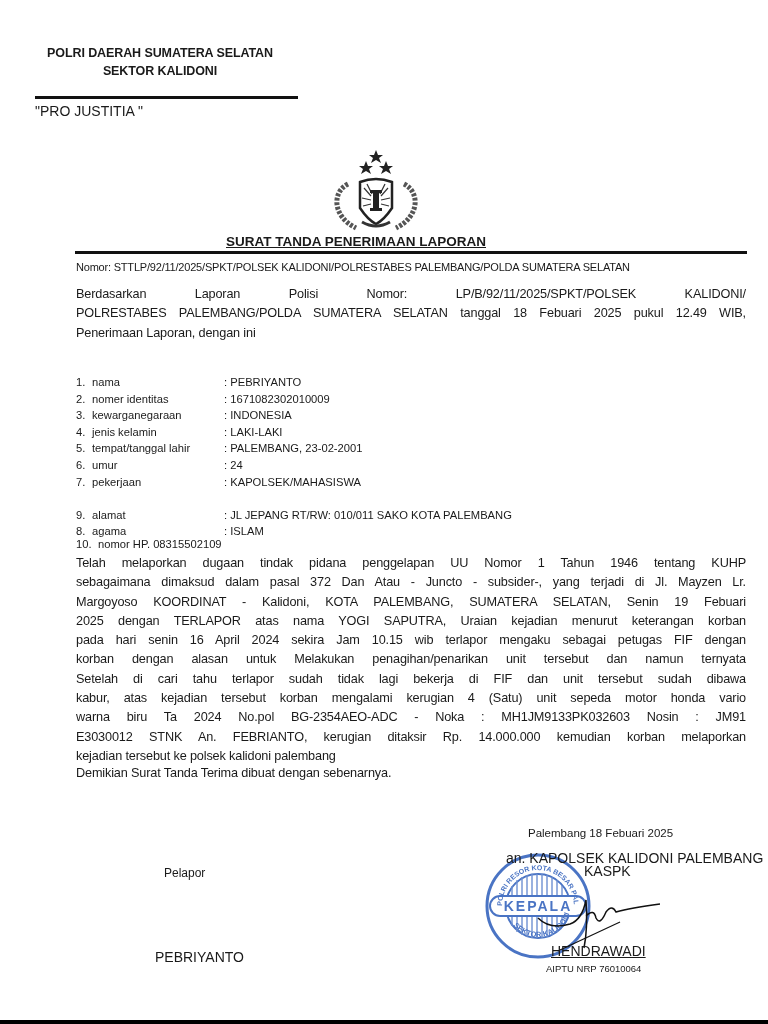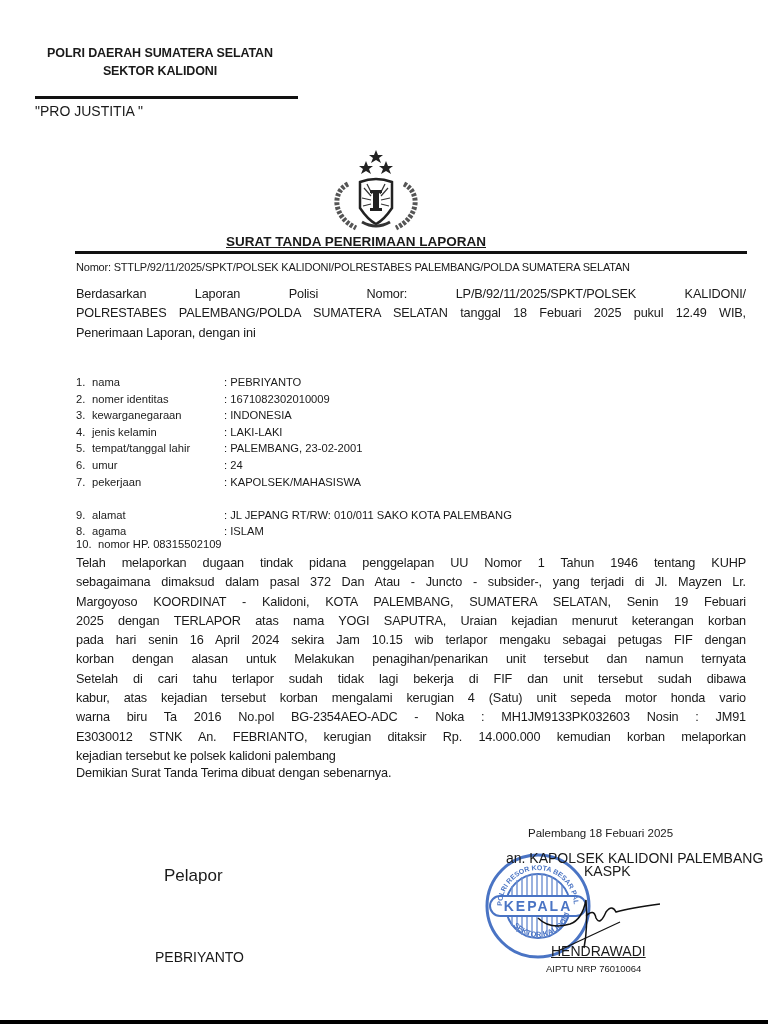--- a/index.html
+++ b/index.html
@@ -83,28 +83,28 @@
 
 <div class="abs" style="left:76px; top:554px; width:670px;">
   <div class="para" style="text-align-last:justify;">Telah melaporkan dugaan tindak pidana penggelapan UU Nomor 1 Tahun 1946 tentang KUHP</div>
   <div class="para" style="text-align-last:justify;">sebagaimana dimaksud dalam pasal 372 Dan  Atau - Juncto - subsider-, yang terjadi di Jl. Mayzen Lr.</div>
   <div class="para" style="text-align-last:justify;">Margoyoso KOORDINAT - Kalidoni, KOTA PALEMBANG, SUMATERA SELATAN, Senin 19 Febuari</div>
   <div class="para" style="text-align-last:justify;">2025 dengan TERLAPOR atas nama YOGI SAPUTRA, Uraian kejadian menurut keterangan korban</div>
   <div class="para" style="text-align-last:justify;">pada hari senin 16 April 2024 sekira Jam 10.15 wib terlapor mengaku sebagai petugas FIF dengan</div>
   <div class="para" style="text-align-last:justify;">korban dengan alasan untuk Melakukan penagihan/penarikan unit tersebut dan namun ternyata</div>
   <div class="para" style="text-align-last:justify;">Setelah di cari tahu  terlapor sudah tidak lagi bekerja di FIF dan unit tersebut sudah dibawa</div>
   <div class="para" style="text-align-last:justify;">kabur, atas kejadian tersebut korban mengalami kerugian 4 (Satu) unit sepeda motor honda vario</div>
-  <div class="para" style="text-align-last:justify;">warna biru Ta 2016 No.pol BG-2354AEO-ADC - Noka : MH1JM9133PK032603 Nosin : JM91</div>
+  <div class="para" style="text-align-last:justify;">warna biru Ta 2024 No.pol BG-2354AEO-ADC - Noka : MH1JM9133PK032603 Nosin : JM91</div>
   <div class="para" style="text-align-last:justify;">E3030012 STNK An. FEBRIANTO, kerugian ditaksir Rp. 14.000.000 kemudian korban melaporkan</div>
   <div class="para">kejadian tersebut ke polsek kalidoni palembang</div>
 </div>
 
 <div class="abs para" style="left:76px; top:764px;">Demikian Surat Tanda Terima dibuat dengan sebenarnya.</div>
 
-<div class="abs" style="left:164px; top:866px; font-size:17px;">Pelapor</div>
+<div class="abs" style="left:164px; top:866px; font-size:12px;">Pelapor</div>
 <div class="abs small" style="left:155px; top:949px;">PEBRIYANTO</div>
 
 <div class="abs" style="left:528px; top:827px; font-size:11.5px;">Palembang 18 Febuari 2025</div>
 
 <div class="abs" style="left:484px; top:852px; width:108px; height:108px;">
   <svg width="108" height="108" viewBox="0 0 108 108">
     <defs>
       <path id="topArc" d="M18,54 A36,36 0 0 1 90,54"></path>
       <path id="botArc" d="M22,60 A33,33 0 0 0 86,60"></path>
     </defs>

